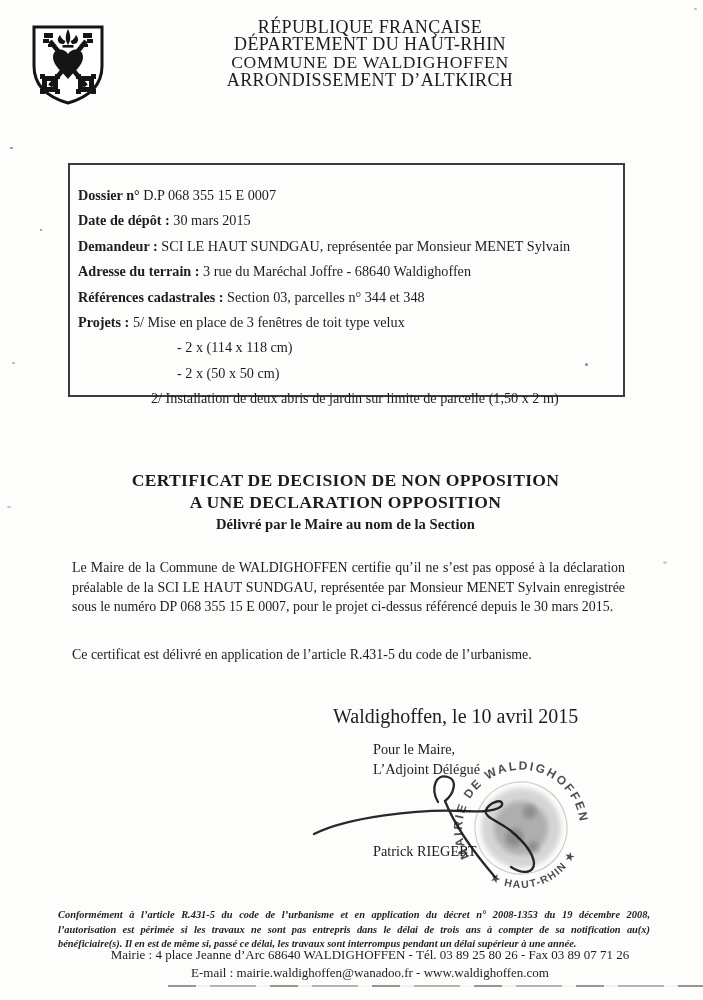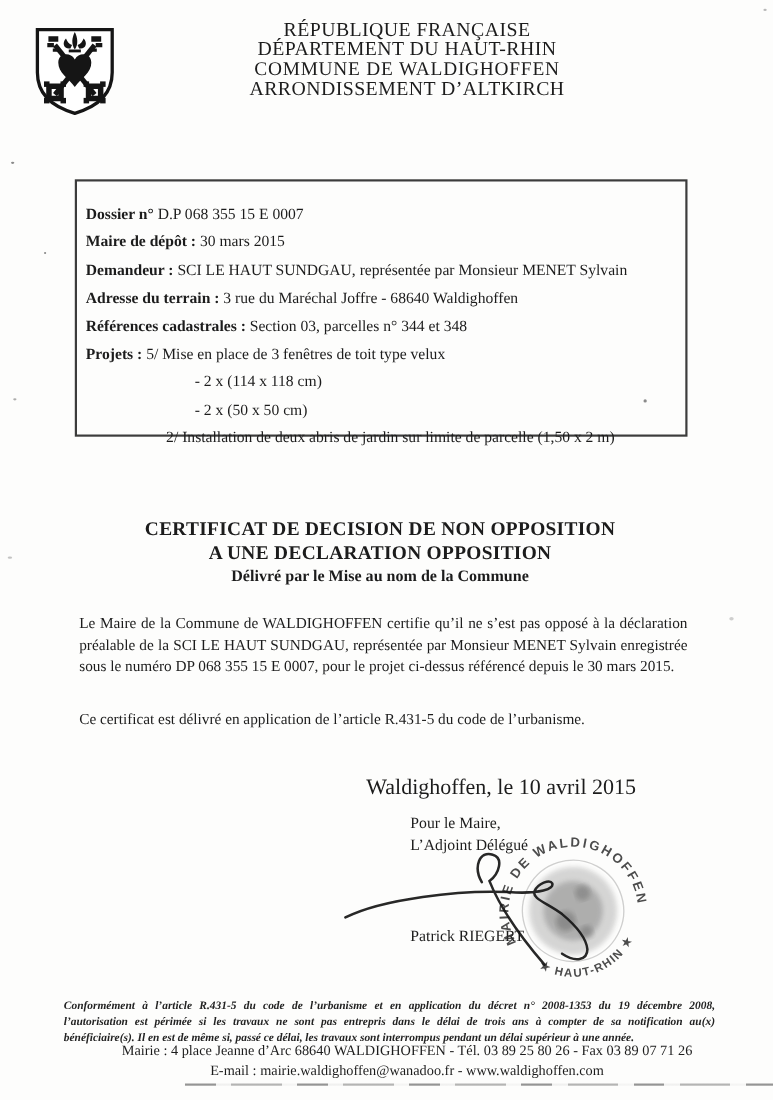--- a/index.html
+++ b/index.html
@@ -101,34 +101,34 @@
 
   <div class="hdr">
     <div class="hdr-sm">RÉPUBLIQUE FRANÇAISE</div>
     <div class="hdr-sm">DÉPARTEMENT DU HAUT-RHIN</div>
     <div class="hdr-lg">COMMUNE DE WALDIGHOFFEN</div>
     <div class="hdr-sm">ARRONDISSEMENT D’ALTKIRCH</div>
   </div>
 
   <div class="dossier-box">
     <div class="row"><b>Dossier n°</b> <span>D.P 068 355 15 E 0007</span></div>
-    <div class="row"><b>Maire de dépôt :</b> <span>30 mars 2015</span></div>
+    <div class="row"><b>Date de dépôt :</b> <span>30 mars 2015</span></div>
     <div class="row"><b>Demandeur :</b> <span>SCI LE HAUT SUNDGAU, représentée par Monsieur MENET Sylvain</span></div>
     <div class="row"><b>Adresse du terrain :</b> <span>3 rue du Maréchal Joffre - 68640 Waldighoffen</span></div>
     <div class="row"><b>Références cadastrales :</b> <span>Section 03, parcelles n° 344 et 348</span></div>
     <div class="row"><b>Projets :</b> <span>5/ Mise en place de 3 fenêtres de toit type velux</span></div>
     <div class="row sub1">- 2 x (114 x 118 cm)</div>
     <div class="row sub1">- 2 x (50 x 50 cm)</div>
     <div class="row sub2">2/ Installation de deux abris de jardin sur limite de parcelle (1,50 x 2 m)</div>
   </div>
 
   <div class="title">
     <div class="title-main">CERTIFICAT DE DECISION DE NON OPPOSITION</div>
     <div class="title-main">A UNE DECLARATION OPPOSITION</div>
-    <div class="title-sub">Délivré par le Mise au nom de la Commune</div>
+    <div class="title-sub">Délivré par le Maire au nom de la Section</div>
   </div>
 
   <div class="body1">Le Maire de la Commune de WALDIGHOFFEN certifie qu’il ne s’est pas opposé à la déclaration préalable de la SCI LE HAUT SUNDGAU, représentée par Monsieur MENET Sylvain enregistrée sous le numéro DP 068 355 15 E 0007, pour le projet ci-dessus référencé depuis le 30 mars 2015.</div>
   <div class="body2">Ce certificat est délivré en application de l’article R.431-5 du code de l’urbanisme.</div>
 
   <div class="place-date">Waldighoffen, le 10 avril 2015</div>
   <div class="sig-for">
     <div>Pour le Maire,</div>
     <div>L’Adjoint Délégué</div>
   </div>

